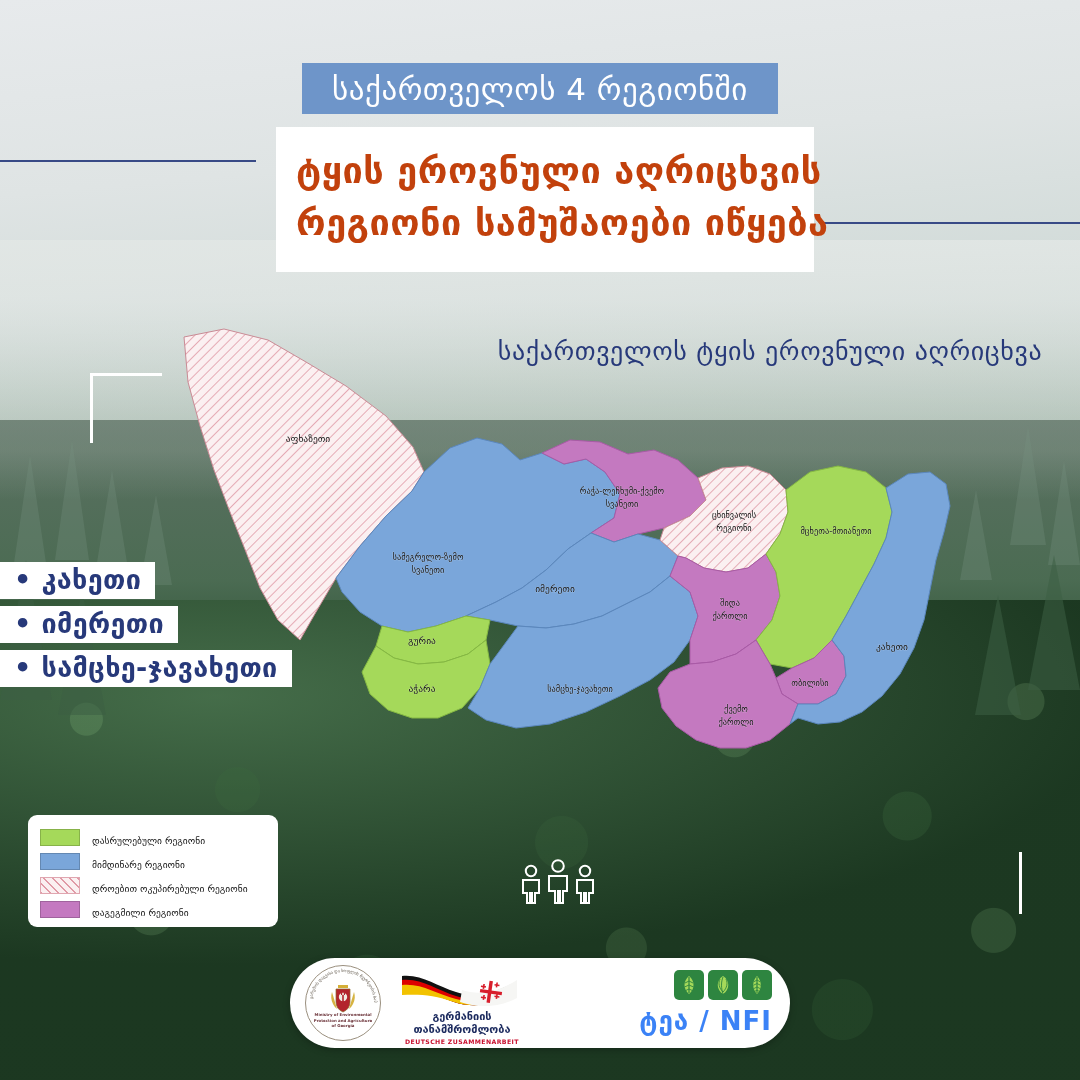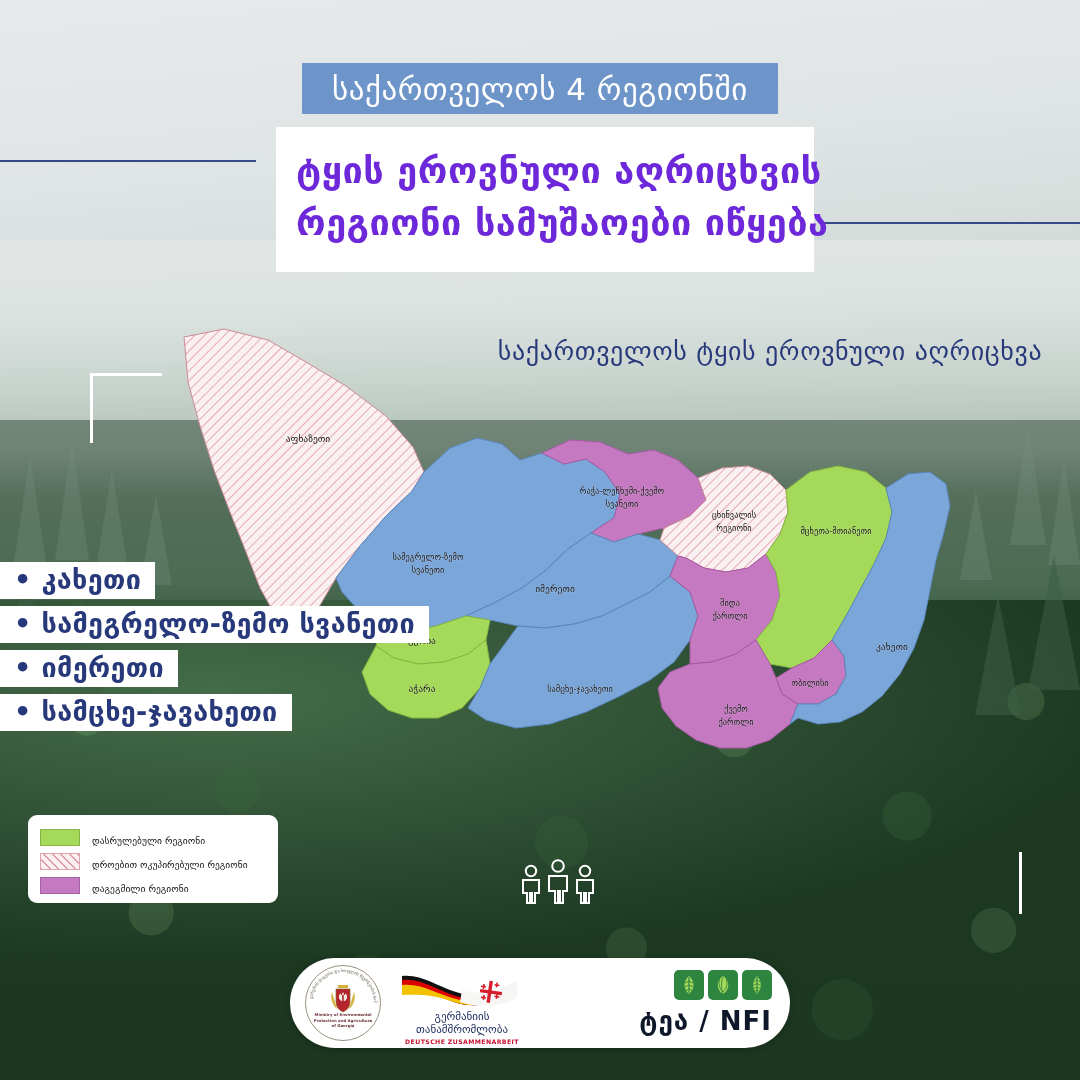--- a/index.html
+++ b/index.html
@@ -66,21 +66,21 @@
   }
   #eyebrow span {
     color:#fff; font-size:31px; letter-spacing:.5px; white-space:nowrap;
     font-family:"DejaVu Sans", sans-serif;
   }
   #headline {
     position:absolute; left:276px; top:127px; width:538px; height:145px;
     background:#fff; padding:18px 20px 0 20px;
   }
   #headline div {
-    color:#6d28d9; font-size:36px; line-height:1.45; white-space:nowrap;
+    color:#c2410c; font-size:36px; line-height:1.45; white-space:nowrap;
     font-weight:bold; letter-spacing:.5px;
   }
 
   
   #map-title {
     position:absolute; left:480px; top:336px; width:580px;
     color:#27397a; font-size:26px; letter-spacing:.6px; white-space:nowrap;
     text-align:center;
   }
 
@@ -158,42 +158,42 @@
     position:absolute; left:0; right:0; top:62%;
     text-align:center; font-size:3.9px; line-height:1.35; color:#6a3137;
     font-weight:bold;
   }
   
   .gercoop { flex:0 0 128px; margin-left:10px; position:relative; height:78px; }
   .gercoop .ribbon { position:absolute; left:8px; top:8px; width:118px; height:38px; }
   .gercoop .gtxt {
     position:absolute; left:10px; top:46px; width:120px; text-align:center;
   }
-  .gercoop .gtxt .g1 { font-size:11px; color:#1b2a5e; line-height:1.2; font-weight:normal; }
+  .gercoop .gtxt .g1 { font-size:11px; color:#1b2a5e; line-height:1.2; font-weight:bold; }
   .gercoop .gtxt .g2 { font-size:6.2px; color:#c8102e; letter-spacing:.4px; margin-top:2px; font-weight:bold; }
   
   .giz { flex:0 0 112px; margin-left:8px; position:relative; height:78px; }
   .giz .impl { position:absolute; left:2px; top:20px; font-size:4.6px; color:#555; }
   .giz .word {
     position:absolute; left:2px; top:30px;
     font-size:25px; font-weight:bold; color:#e2001a; letter-spacing:-1px;
     line-height:1; font-family:"DejaVu Sans",sans-serif;
   }
   .giz .bars { position:absolute; left:47px; top:34px; width:60px; }
   .giz .bars div { font-size:4.6px; color:#e2001a; line-height:1.45; white-space:nowrap; }
   
   .nfi { flex:1 1 auto; position:relative; height:78px; }
   .nfi .leaves { position:absolute; right:4px; top:6px; display:flex; gap:4px; }
   .nfi .lf {
     width:30px; height:30px; border-radius:5px; background:#2e8540;
     display:flex; align-items:center; justify-content:center;
   }
   .nfi .nlabel {
     position:absolute; right:4px; top:42px;
-    font-size:26px; font-weight:bold; color:#0f172a; white-space:nowrap;
+    font-size:26px; font-weight:bold; color:#3b82f6; white-space:nowrap;
     letter-spacing:1px;
   }
 </style>
 </head>
 <body>
 
 <div id="bg">
   <div class="bg-sky"></div>
   <div class="bg-mid"></div>
   <div class="bg-low"></div>
@@ -310,29 +310,32 @@
   <path fill="#7aa6da" stroke="#5b87bd" stroke-width="1" d="M736,168 L758,154 L780,152 L796,164 L800,186 L794,212 L786,240
            L780,270 L774,300 L764,328 L750,354 L732,376 L712,392 L690,402
            L668,404 L648,398 L640,404 L648,384 L668,384 L686,374 L696,356
            L694,336 L682,320 L696,296 L710,270 L724,244 L736,218 L742,192 Z"></path>
   <text class="rlabel" x="742" y="330">კახეთი</text>
 </svg>
 </div>
 
 <ul id="bullets">
   <li class="row">კახეთი</li>
-  <li class="row">სამეგრელო-ზემო სვანეთი</li>
   <li class="row">იმერეთი</li>
   <li class="row">სამცხე-ჯავახეთი</li>
 </ul>
 
 <div id="legend">
   <div class="leg-row">
     <span class="swatch" style="background:#a5d95a"></span>
     <span class="leg-txt">დასრულებული რეგიონი</span>
+  </div>
+  <div class="leg-row">
+    <span class="swatch" style="background:#7aa6da"></span>
+    <span class="leg-txt">მიმდინარე რეგიონი</span>
   </div>
   <div class="leg-row">
     <span class="swatch hatch"></span>
     <span class="leg-txt">დროებით ოკუპირებული რეგიონი</span>
   </div>
   <div class="leg-row">
     <span class="swatch" style="background:#c479c0"></span>
     <span class="leg-txt">დაგეგმილი რეგიონი</span>
   </div>
 </div>

